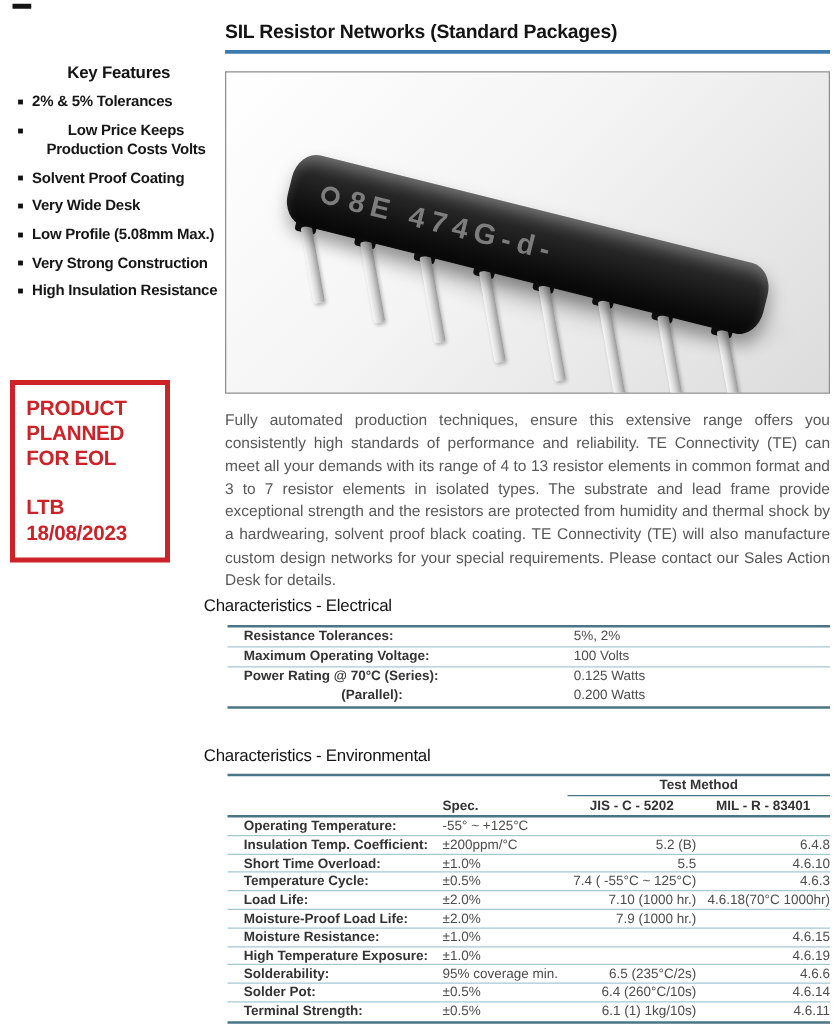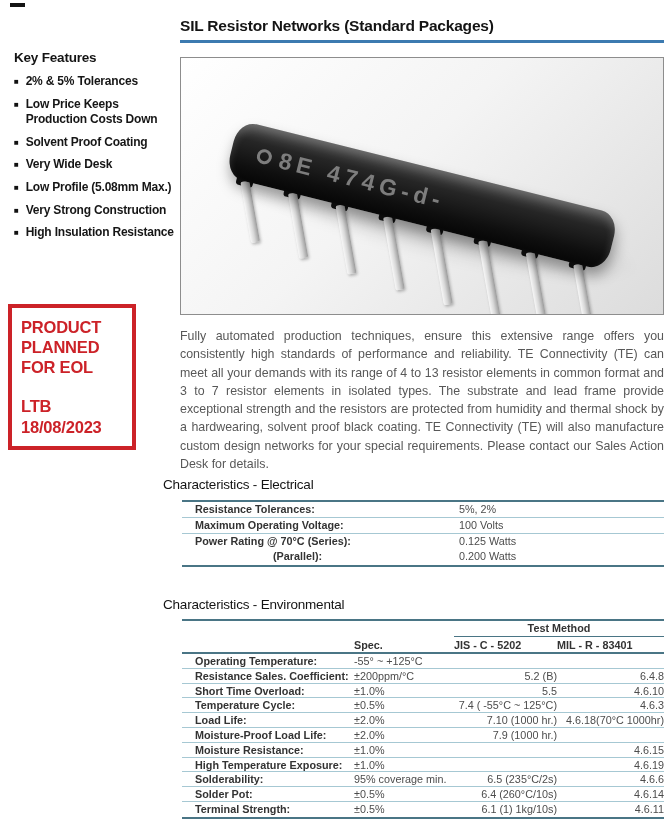--- a/index.html
+++ b/index.html
@@ -6,21 +6,21 @@
   html,body { background:#fff; }
   body {
     width:670px; height:826px; position:relative; overflow:hidden;
     font-family:"Liberation Sans", sans-serif; color:#222;
   }
 
   
   .corner-mark { position:absolute; left:10px; top:3px; width:15px; height:4px; background:#141414; }
 
   
-  .key-features { position:absolute; left:14px; top:50px; width:162px; }
+  .key-features { position:absolute; left:14px; top:50px; width:162px;text-align:center; }
   .key-features h2 { font-size:13.5px; font-weight:bold; color:#141414; margin-bottom:9px; letter-spacing:-0.2px; }
   .kf-item { display:flex; gap:7px; margin-bottom:7px; font-size:12px; font-weight:bold; color:#161616; line-height:1.3; letter-spacing:-0.2px; }
   .kf-bullet { font-size:8px; line-height:15px; color:#111; flex:0 0 auto; }
 
   
   .eol-box {
     position:absolute; left:8px; top:304px; width:128px; height:146px;
     border:4px solid #cc2228; color:#cc2228; font-weight:bold;
     font-size:16.5px; line-height:1.22; padding:9px 6px 6px 9px; letter-spacing:-0.2px;
   }
@@ -86,40 +86,40 @@
   .elec-row.sep { border-bottom:1px solid #a6c8d3; }
   .elec-row .lbl { padding-left:13px; }
   .elec-row .lbl.indent { padding-left:91px; }
 
   
   #env-table { top:619px; border-top:2px solid #4a7585; border-bottom:2px solid #4a7585; }
   .env-h1 { display:grid; grid-template-columns:272px 1fr; height:16px; line-height:15px; }
   .env-h1 .tm { font-weight:bold; color:#333; text-align:center; border-bottom:1px solid #4a7585; }
   .env-h2 { display:grid; grid-template-columns:172px 100px 103px 107px; height:17px; line-height:16px; border-bottom:2px solid #4a7585; }
   .env-h2 .h { font-weight:bold; color:#333; }
-  .env-h2 .c { text-align:left; }
+  .env-h2 .c { text-align:center; }
   .env-row { display:grid; grid-template-columns:172px 100px 103px 107px; height:14.8px; line-height:14.4px; }
   .env-row:not(:last-child) { border-bottom:1px solid #a6c8d3; }
   .env-row .lbl { padding-left:13px; }
   .env-row .c { text-align:right; }
 </style>
 </head>
 <body>
 
 <div class="corner-mark"></div>
 
 <div class="key-features">
   <h2>Key Features</h2>
   <div class="kf-item">
     <span class="kf-bullet">■</span>
     <span>2% &amp; 5% Tolerances</span>
   </div>
   <div class="kf-item">
     <span class="kf-bullet">■</span>
-    <span>Low Price Keeps Production Costs Down</span>
+    <span>Low Price Keeps Production Costs Volts</span>
   </div>
   <div class="kf-item">
     <span class="kf-bullet">■</span>
     <span>Solvent Proof Coating</span>
   </div>
   <div class="kf-item">
     <span class="kf-bullet">■</span>
     <span>Very Wide Desk</span>
   </div>
   <div class="kf-item">
@@ -208,21 +208,21 @@
     <div class="h c">MIL - R - 83401</div>
   </div>
 
   <div class="env-row">
     <div class="lbl">Operating Temperature:</div>
     <div class="val">-55° ~ +125°C</div>
     <div class="val c"></div>
     <div class="val c"></div>
   </div>
   <div class="env-row">
-    <div class="lbl">Resistance Sales. Coefficient:</div>
+    <div class="lbl">Insulation Temp. Coefficient:</div>
     <div class="val">±200ppm/°C</div>
     <div class="val c">5.2 (B)</div>
     <div class="val c">6.4.8</div>
   </div>
   <div class="env-row">
     <div class="lbl">Short Time Overload:</div>
     <div class="val">±1.0%</div>
     <div class="val c">5.5</div>
     <div class="val c">4.6.10</div>
   </div>

